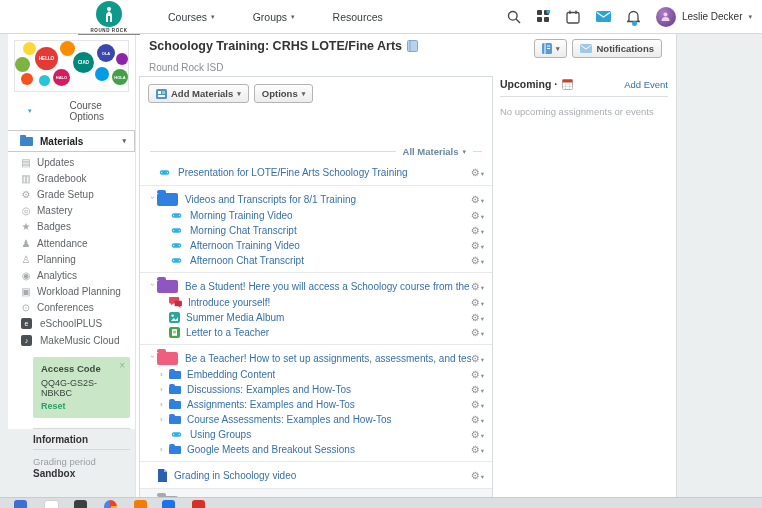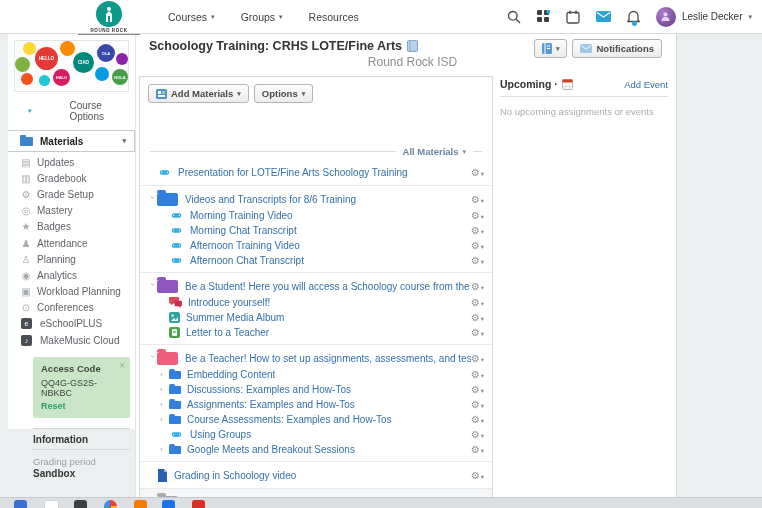--- a/index.html
+++ b/index.html
@@ -4,21 +4,21 @@
 <style>
   html,body{margin:0;padding:0;}
   body{font-family:"Liberation Sans",sans-serif;}
   .page{position:relative;width:762px;height:508px;overflow:hidden;background:#eceff0;}
 
   
   .topnav{position:absolute;top:0;left:0;width:762px;height:33px;background:#fff;border-bottom:1px solid #d8d8d8;z-index:4;}
   .brand{position:absolute;left:78px;top:1px;width:62px;text-align:center;}
   .brand-circle{width:26px;height:26px;border-radius:50%;background:#0e9a8a;margin:0 auto;display:flex;align-items:center;justify-content:center;}
   .brand-text{font-size:4.5px;font-weight:bold;letter-spacing:.6px;color:#333;border-bottom:1px solid #888;padding-bottom:1px;margin-top:1px;}
-  #nav-menus{position:absolute;left:168px;top:0;height:33px;display:flex;align-items:center;gap:26px;}
+  #nav-menus{position:absolute;left:168px;top:0;height:33px;display:flex;align-items:center;gap:38px;}
   .nav-menu{font-size:10.5px;color:#3c4043;cursor:pointer;display:flex;align-items:center;}
   .nav-menu .caret{font-size:7px;color:#5f6368;margin-left:4px;}
   .nav-right{position:absolute;right:10px;top:0;height:33px;display:flex;align-items:center;gap:16px;}
   .nav-ic{position:relative;display:flex;align-items:center;}
   .dot{position:absolute;width:5px;height:5px;border-radius:50%;background:#29a9e0;}
   .user{display:flex;align-items:center;gap:6px;}
   .avatar{width:20px;height:20px;border-radius:50%;background:radial-gradient(circle at 35% 30%,#b07cc6,#5e3b82);display:flex;align-items:center;justify-content:center;}
   .user-name{font-size:10px;color:#333;}
   .user .caret{font-size:7px;color:#5f6368;}
 
@@ -48,21 +48,21 @@
   .access-code{font-size:9px;color:#37423c;margin-top:4px;}
   .access-reset{font-size:9px;color:#2e9e68;font-weight:bold;margin-top:3px;cursor:pointer;}
   .info-sec{margin:10px 5px 0 25px;border-top:1px solid #d6d9da;}
   .info-title{font-size:10px;font-weight:bold;color:#333;padding:5px 0 4px;border-bottom:1px solid #d6d9da;}
   .info-label{font-size:9.5px;color:#98a0a5;margin-top:6px;}
   .info-value{font-size:10px;font-weight:bold;color:#333;margin-top:1px;}
 
   
   .main-header{position:relative;height:32px;padding:6px 0 0 13px;}
   .page-title{font-size:12.5px;font-weight:bold;color:#333;display:flex;align-items:center;gap:5px;}
-  .page-sub{font-size:12px;color:#8a8f94;margin-top:2px;text-align:center;}
+  .page-sub{font-size:10px;color:#8a8f94;margin-top:9px;}
   .hdr-actions{position:absolute;right:14px;top:6px;display:flex;gap:5px;padding-left:36px;}
   .btn{display:inline-flex;align-items:center;gap:4px;height:17px;padding:0 7px;background:linear-gradient(#fdfdfd,#ececec);border:1px solid #b4b4b4;border-radius:3px;font-size:9.5px;font-weight:bold;color:#4a4a4a;cursor:pointer;}
   .btn .caret{font-size:7px;color:#666;}
 
   
   .main-body{display:flex;align-items:flex-start;}
   .materials-card{width:352px;min-width:352px;margin:5px 0 0 3px;background:#fff;border:1px solid #d8dbdd;}
   .card-toolbar{padding:7px 8px 5px;display:flex;gap:5px;}
   .filter{display:flex;align-items:center;padding:3px 10px 2px;margin-top:35px;}
   .fline{flex:1;height:1px;background:#dcdcdc;}
@@ -323,21 +323,21 @@
                     </svg>
                   </span>
                   <a class="mt">Presentation for LOTE/Fine Arts Schoology Training</a>
                   <span class="gear">⚙<span class="gc">▾</span></span>
                 </div>
               </section>
               <section class="sec">
                 <div class="row head">
                   <span class="chev open">›</span>
                   <div class="f" style="background: rgb(47, 128, 224);"></div>
-                  <a class="mt">Videos and Transcripts for 8/6 Training</a>
+                  <a class="mt">Videos and Transcripts for 8/1 Training</a>
                   <span class="gear">⚙<span class="gc">▾</span></span>
                 </div>
                 <div class="row child">
                   <span class="chev"></span>
                   <span class="ic">
                     <svg width="15" height="9" viewBox="0 0 22 12">
                       <path fill="#2fb0e3" d="M4 6a3.2 3.2 0 013.2-3.2H11v2H7.2a1.2 1.2 0 000 2.4H11v2H7.2A3.2 3.2 0 014 6zm7-3.2h3.8a3.2 3.2 0 010 6.4H11v-2h3.8a1.2 1.2 0 000-2.4H11v-2zM7.5 5h7v2h-7z"></path>
                     </svg>
                   </span>
                   <a class="mt">Morning Training Video</a>

